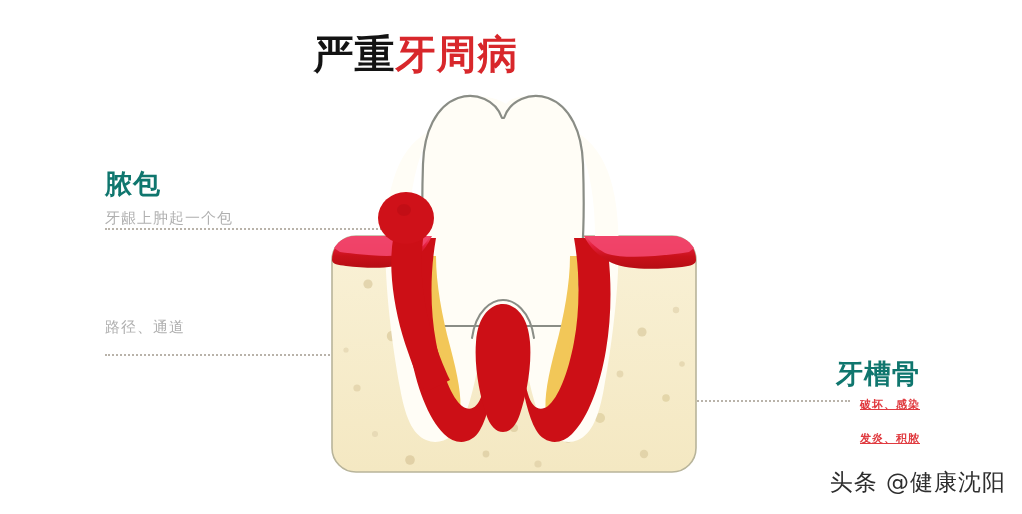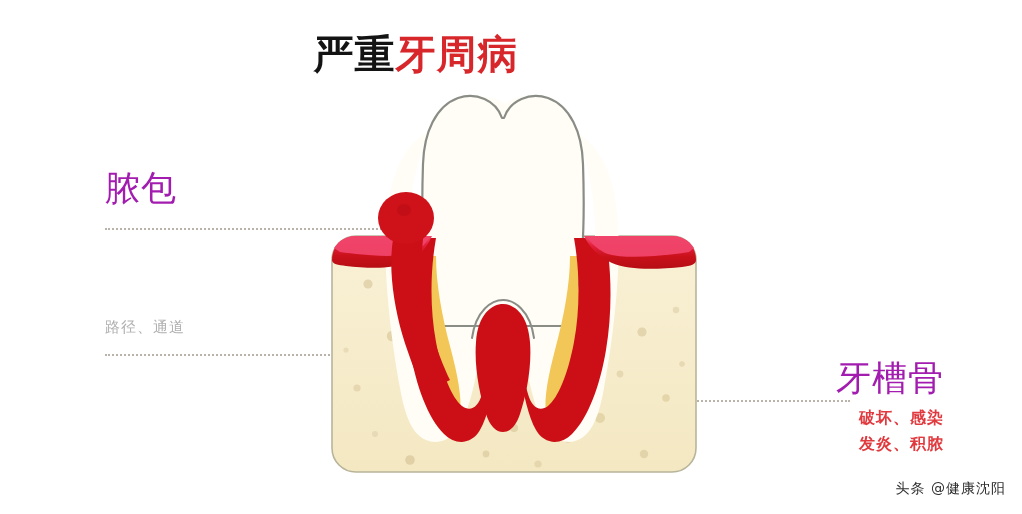--- a/index.html
+++ b/index.html
@@ -38,40 +38,41 @@
   }
   #title .t-black { color: #131313; }
   #title .t-red   { color: #d8272b; }
 
   
   .callout {
     position: absolute;
     white-space: nowrap;
   }
   .callout .heading {
-    font-size: 35px;
-    font-weight: normal;
-    color: #a21caf;
+    font-size: 27px;
+    font-weight: bold;
+    color: #0f766e;
     line-height: 1.15;
     letter-spacing: 1px;
   }
   .callout .subline {
     font-size: 15px;
     color: #b0b0b0;
     line-height: 1.35;
     letter-spacing: 1px;
     margin-top: 9px;
   }
   .callout.red-sub .subline {
     color: #e03a3f;
     font-weight: bold;
-    font-size: 16px;
-    letter-spacing: 1px;
-  }
-  .callout.red-sub .subline.second { margin-top: 4px; }
+    font-size: 11px;
+    letter-spacing: 1px;
+    text-decoration: underline;
+  }
+  .callout.red-sub .subline.second { margin-top: 19px; }
 
   .callout-left  { text-align: left; }
   .callout-right { text-align: right; }
 
   #callout-abscess { left: 105px; top: 168px; }
   #callout-sinus   { left: 105px; top: 308px; }
   #callout-bone    { left: 836px; top: 358px; }
 
   
   .leader {
@@ -91,41 +92,42 @@
     width: 430px;
     height: 400px;
   }
   #illustration svg { display: block; }
 
   
   #watermark {
     position: absolute;
     right: 16px;
     bottom: 16px;
-    font-size: 14px;
+    font-size: 23px;
     color: #2e2e2e;
     letter-spacing: 1px;
     white-space: nowrap;
   }
 </style>
 </head>
 <body>
 
 <div id="stage">
 
   <div id="title">
     <span class="t-black">严重</span><span class="t-red">牙周病</span>
   </div>
 
   <div class="leader" id="leader-abscess"></div>
   <div class="leader" id="leader-sinus"></div>
   <div class="leader" id="leader-bone"></div>
 
   <div class="callout callout-left" id="callout-abscess">
     <div class="heading">脓包</div>
+    <div class="subline">牙龈上肿起一个包</div>
   </div>
 
   <div class="callout callout-left" id="callout-sinus">
     <div class="subline">路径、通道</div>
   </div>
 
   <div class="callout callout-right red-sub" id="callout-bone">
     <div class="heading">牙槽骨</div>
     <div class="subline">破坏、感染</div>
     <div class="subline second">发炎、积脓</div>

